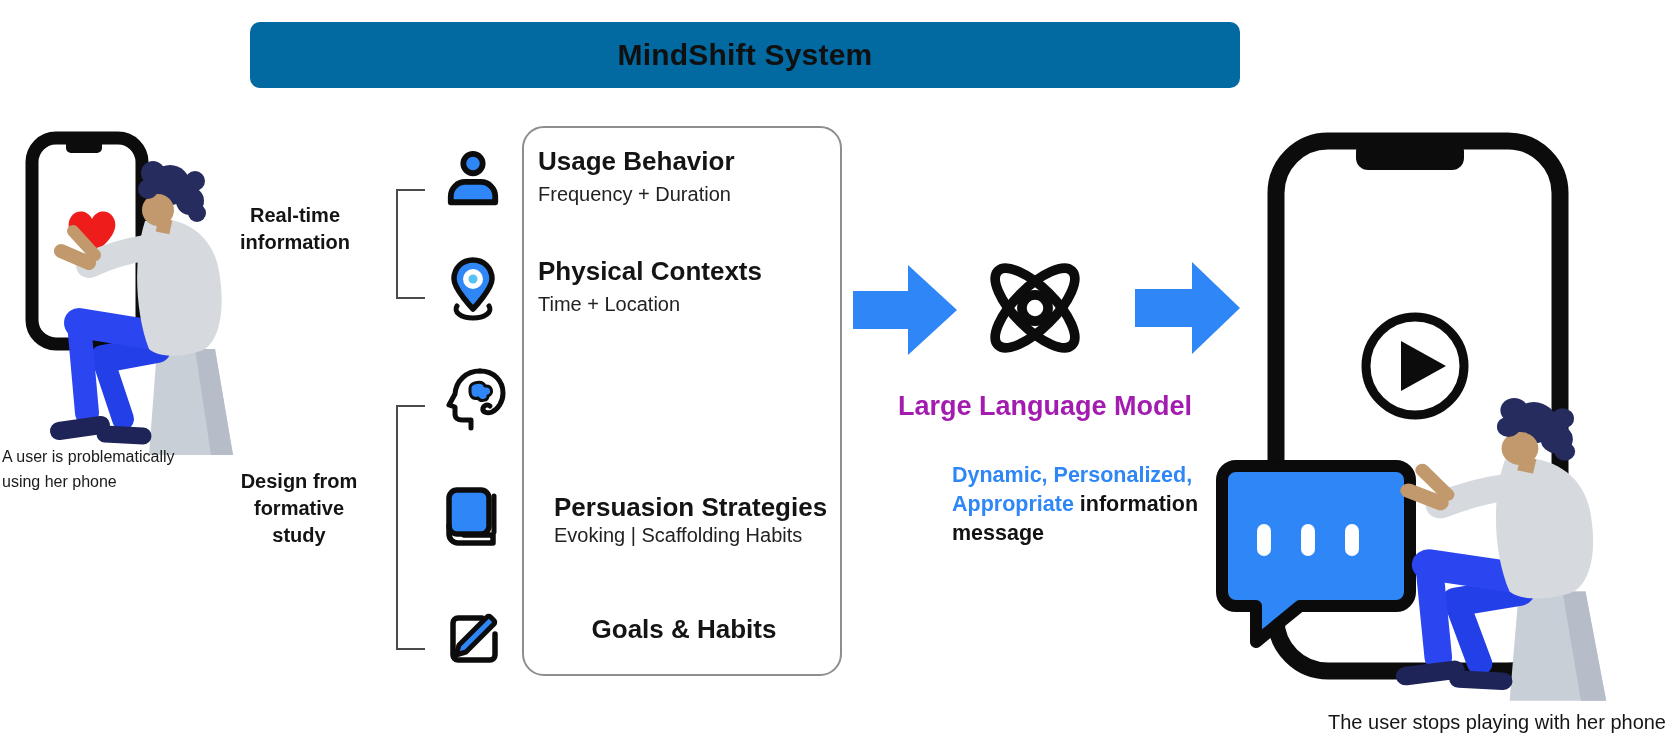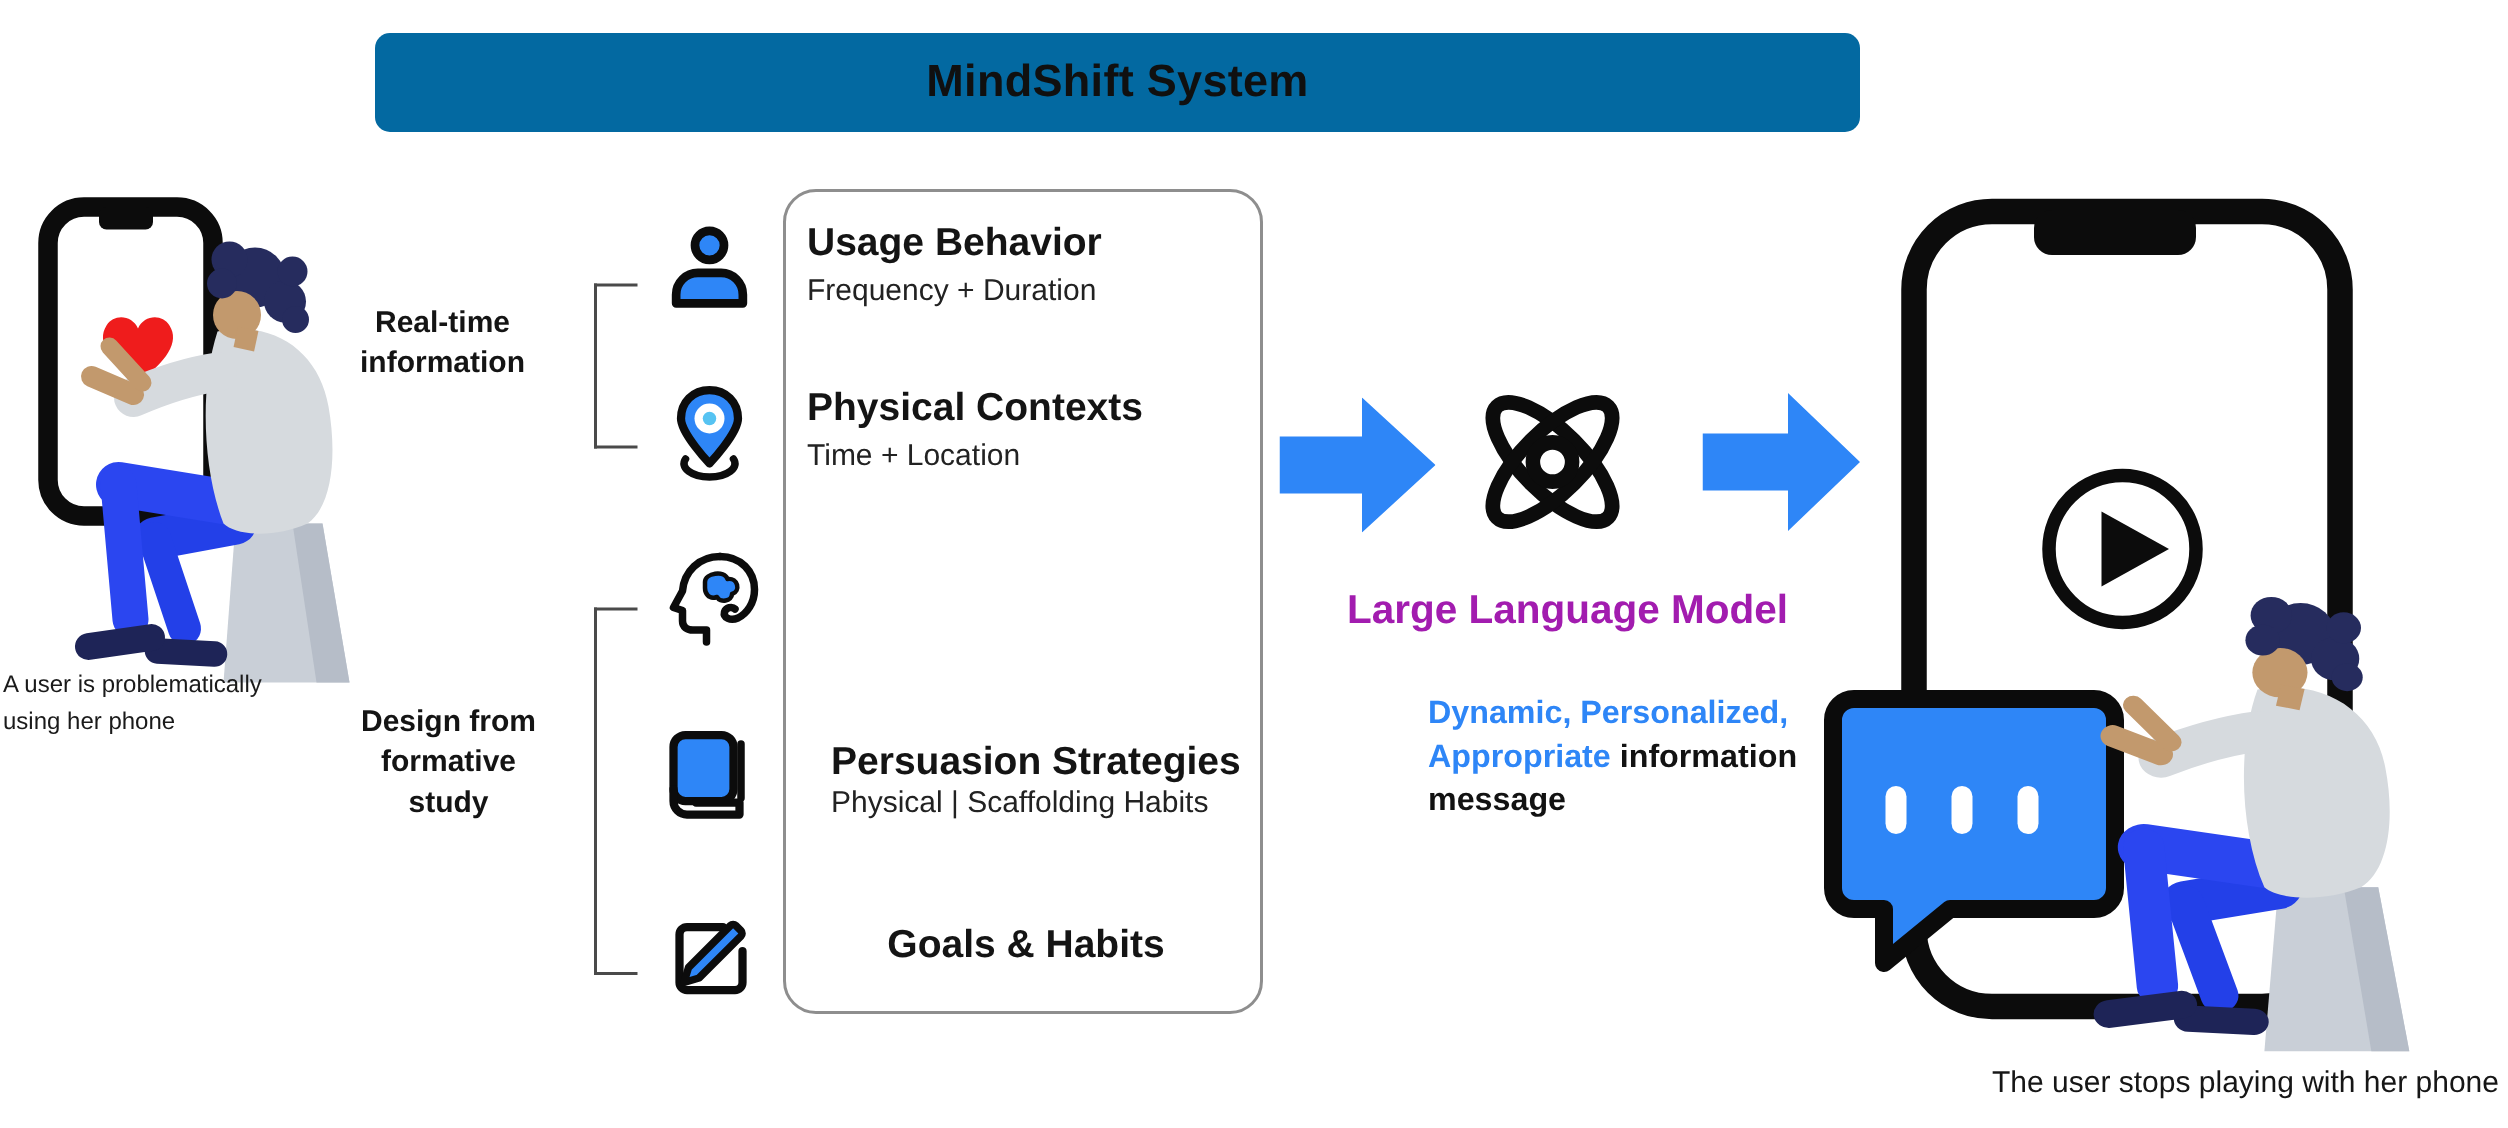--- a/index.html
+++ b/index.html
@@ -114,21 +114,21 @@
   <div class="abs" style="left:538px;top:146px;width:292px;">
     <div class="item-title">Usage Behavior</div>
     <div class="item-sub">Frequency + Duration</div>
   </div>
   <div class="abs" style="left:538px;top:256px;width:292px;">
     <div class="item-title">Physical Contexts</div>
     <div class="item-sub">Time + Location</div>
   </div>
   <div class="abs" style="left:538px;top:492px;width:298px;margin-left:16px;">
     <div class="item-title">Persuasion Strategies</div>
-    <div class="item-sub" style="margin-top:0;">Physical | Scaffolding Habits</div>
+    <div class="item-sub" style="margin-top:0;">Evoking | Scaffolding Habits</div>
   </div>
   <div class="abs" style="left:538px;top:614px;width:292px;text-align:center;">
     <div class="item-title">Goals &amp; Habits</div>
   </div>
 
   <svg class="abs" style="left:853px;top:265px" width="104" height="90" viewBox="0 0 104 90">
     <polygon points="0,26 55,26 55,0 104,45 55,90 55,64 0,64" fill="#2e86f7"></polygon>
   </svg>
 
   <svg class="abs" style="left:971px;top:244px" width="128" height="128" viewBox="0 0 132 132">

